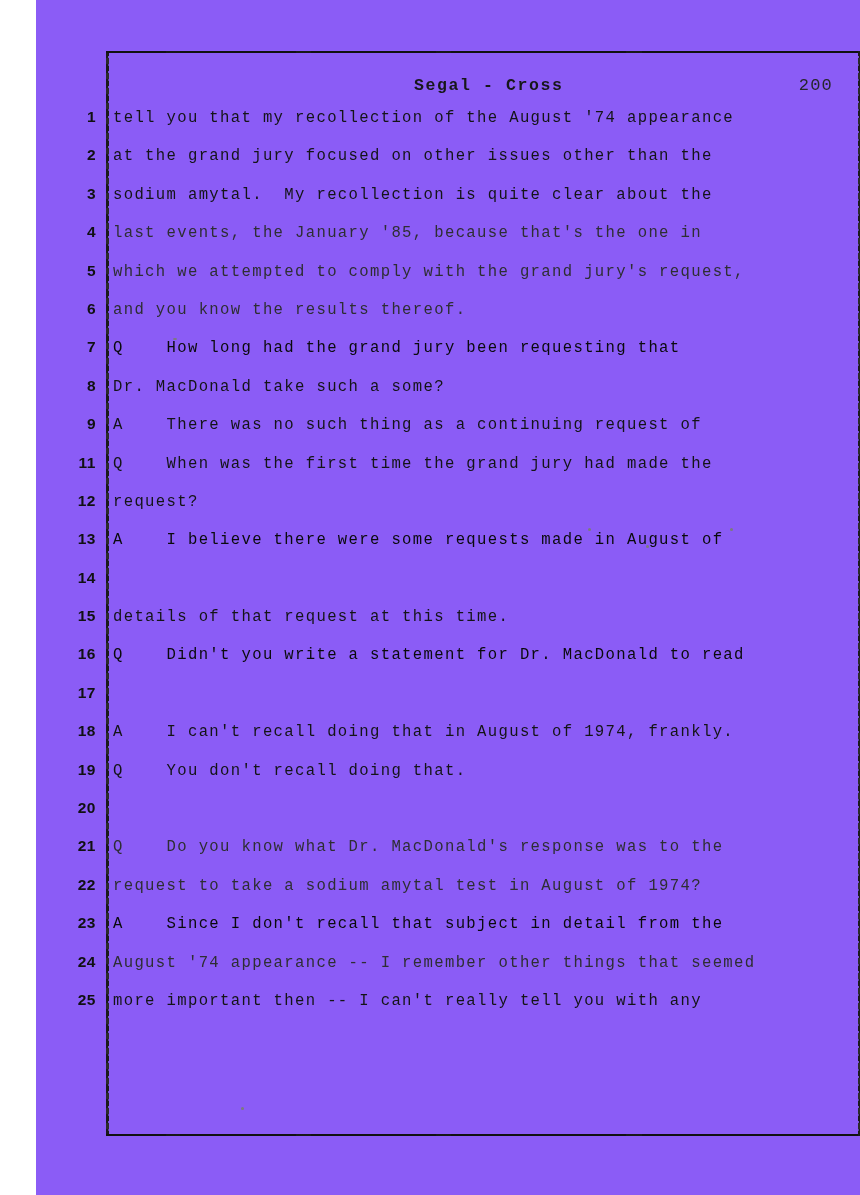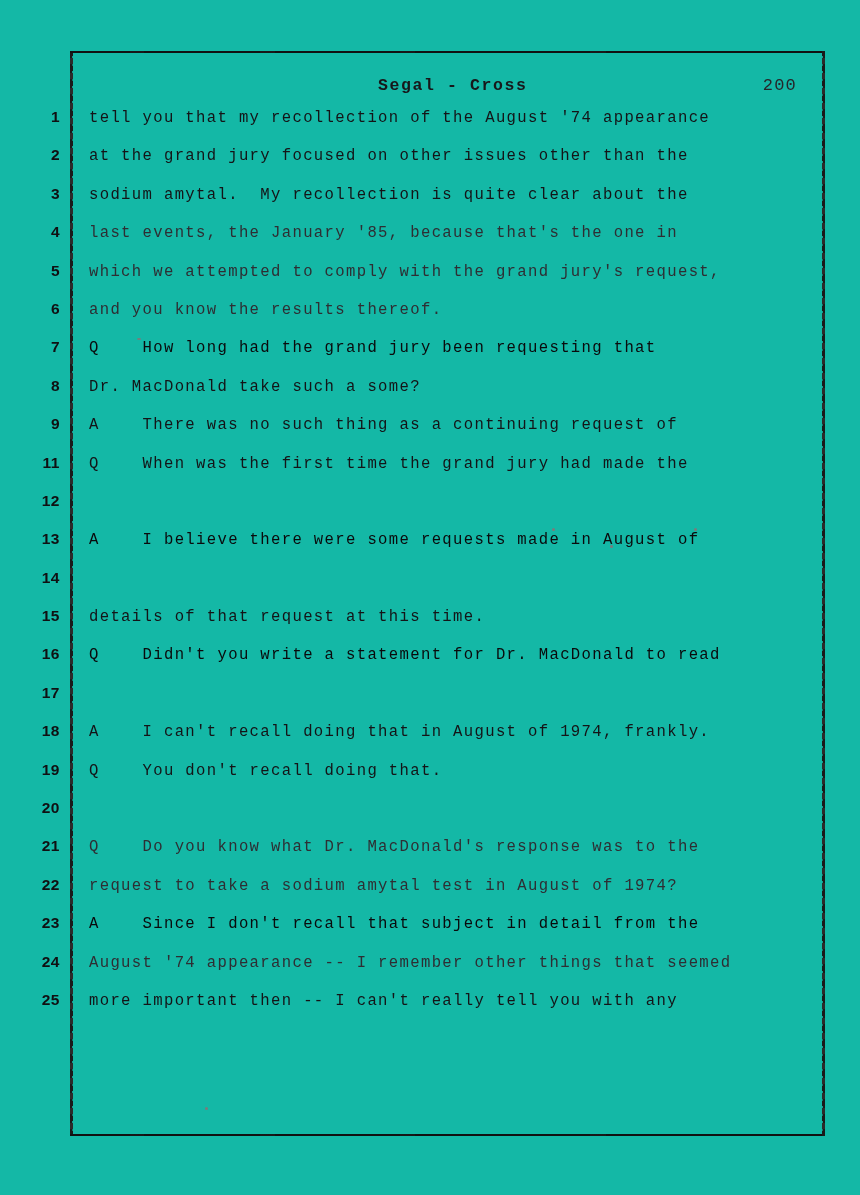--- a/index.html
+++ b/index.html
@@ -13,21 +13,22 @@
     height: 1195px;
     position: relative;
     overflow: hidden;
     font-family: "Liberation Mono", "DejaVu Sans Mono", monospace;
   }
 
   
   #paper {
     position: absolute;
     inset: 0;
-    background: #14b8a6;
+    background: #8b5cf6;
+    margin-left: 36px;
   }
 
   
   #frame {
     position: absolute;
     left: 70px;
     top: 51px;
     width: 755px;
     height: 1085px;
     box-sizing: border-box;
@@ -123,21 +124,21 @@
     width: 36px;
     text-align: right;
     font-size: 15.5px;
     font-weight: 700;
     color: #101012;
     letter-spacing: 0.5px;
     font-family: "Liberation Sans", sans-serif;
   }
   .tline .txt {
     position: absolute;
-    left: 89px;
+    left: 77px;
     top: 0;
     width: 730px;
     font-size: 15.6px;
     line-height: 20px;
     letter-spacing: 1.35px;
     color: #141417;
     white-space: pre;
   }
   
   .tline.faint .txt { color: #2e2e33; }
@@ -201,20 +202,21 @@
       <div class="tline">
         <span class="lno">9</span>
         <span class="txt">A    There was no such thing as a continuing request of</span>
       </div>
       <div class="tline">
         <span class="lno">11</span>
         <span class="txt">Q    When was the first time the grand jury had made the</span>
       </div>
       <div class="tline">
         <span class="lno">12</span>
+        <span class="txt">request?</span>
       </div>
       <div class="tline dark">
         <span class="lno">13</span>
         <span class="txt">A    I believe there were some requests made in August of</span>
       </div>
       <div class="tline">
         <span class="lno">14</span>
       </div>
       <div class="tline">
         <span class="lno">15</span>

